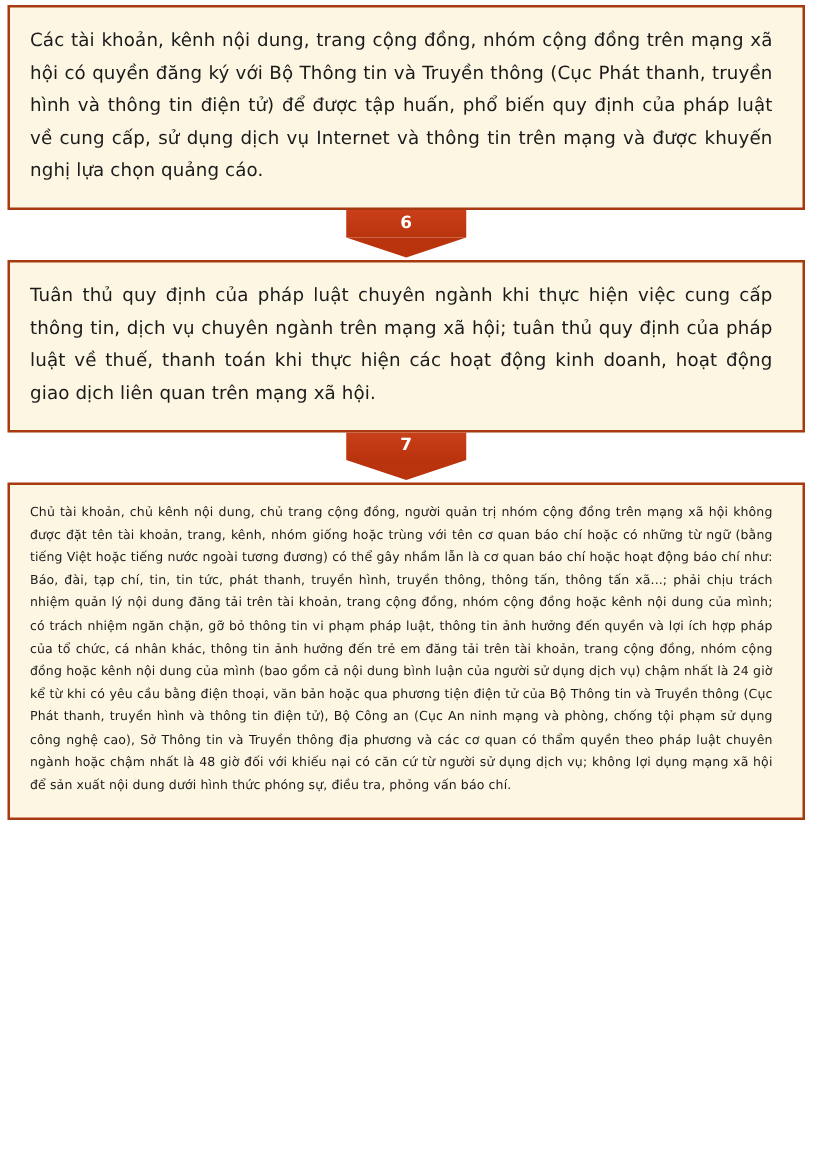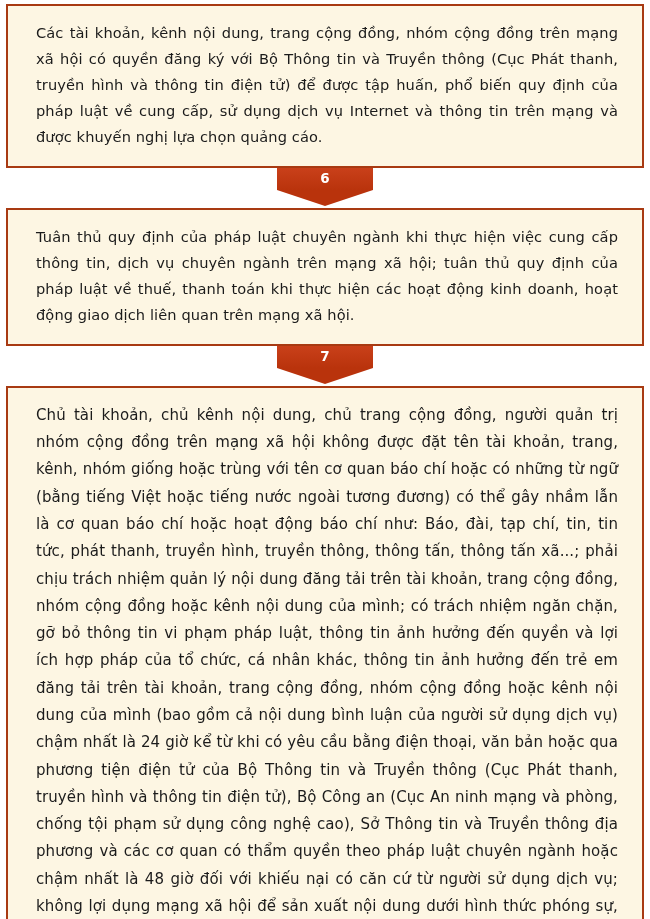--- a/index.html
+++ b/index.html
@@ -18,33 +18,33 @@
     box-sizing: border-box;
     padding: 4px 6px 0 6px;
     display: flex;
     flex-direction: column;
     align-items: stretch;
   }
   .box {
     background: #fdf6e3;
     border: 2px solid #a83a12;
     box-sizing: border-box;
-    padding: 14px 24px 16px 28px;
+    padding: 14px 24px 16px 16px;
   }
   .box p {
     margin: 0;
     text-align: justify;
     text-justify: inter-word;
     color: #1b1b1b;
     font-size: 14.6px;
     line-height: 1.78;
     letter-spacing: 0.1px;
   }
   .box.big p {
-    font-size: 15px;
+    font-size: 10px;
     line-height: 1.82;
   }
   .arrow-wrap {
     display: flex;
     justify-content: center;
     align-items: flex-start;
     height: 40px;
     margin: 0;
   }
   .arrow {

